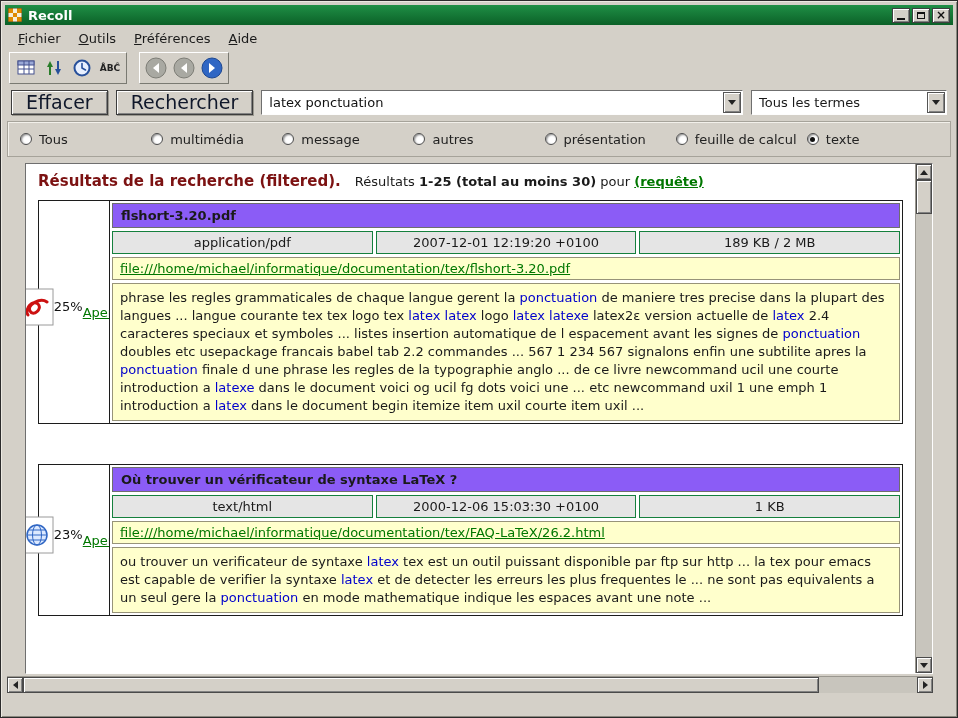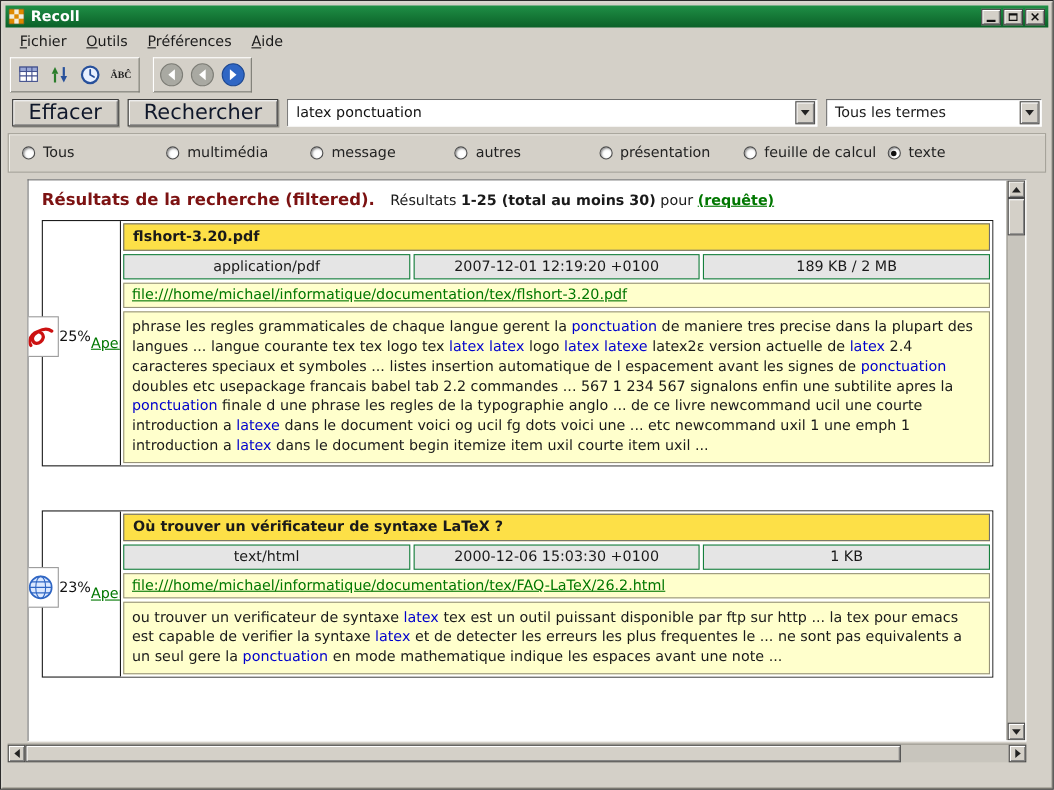--- a/index.html
+++ b/index.html
@@ -35,21 +35,21 @@
   .glyph-max{display:block;width:8px;height:7px;border:1px solid #111;border-top-width:2px;}
   .glyph-close{font-size:12px;font-weight:bold;color:#111;line-height:1;}
   
   .menubar{height:26px;flex:0 0 26px;display:flex;align-items:center;padding:0 4px;}
   .menu-item{padding:3px 9px;cursor:default;}
   .menu-item u{text-decoration:underline;}
   
   .toolbar{height:34px;flex:0 0 34px;display:flex;align-items:center;gap:12px;padding:0 4px;}
   .tool-group{
     display:flex;align-items:center;gap:2px;padding:2px 3px;
-    border:1px solid;border-color:#ffffff #7a7a72 #7a7a72 #ffffff;font-family:Liberation Serif, serif;
+    border:1px solid;border-color:#ffffff #7a7a72 #7a7a72 #ffffff;
   }
   .tool-btn{
     width:26px;height:26px;background:transparent;border:1px solid transparent;
     display:flex;align-items:center;justify-content:center;cursor:default;
   }
   .spell-label{font-size:9px;font-weight:bold;letter-spacing:0;color:#222;}
   
   .search-row{height:34px;flex:0 0 34px;display:flex;align-items:center;gap:8px;padding:0 6px;}
   .push-btn{
     height:25px;padding:0 14px;
@@ -114,21 +114,21 @@
   .result-left{
     width:70px;flex:0 0 70px;display:flex;flex-direction:row;
     align-items:center;justify-content:center;padding:8px 2px;
   }
   .doc-icon{margin-bottom:8px;}
   .pct{margin-bottom:12px;color:#111;}
   .result-table{
     flex:1;display:flex;flex-direction:column;gap:3px;padding:2px;background:#fff;
     border-left:1px solid #1c1c1c;
   }
-  .r-title{background:#fde047;border:1px solid #6e6e6e;padding:4px 8px;font-weight:bold;}
+  .r-title{background:#8b5cf6;border:1px solid #6e6e6e;padding:4px 8px;font-weight:bold;}
   .r-meta{display:flex;gap:3px;}
   .r-cell{flex:1;background:#e5e5e5;border:1px solid #15803d;text-align:center;padding:3px 4px;}
   .r-url{background:#ffffcc;border:1px solid #979379;padding:3px 7px;white-space:nowrap;overflow:hidden;}
   .r-snippet{background:#ffffcc;border:1px solid #979379;padding:5px 7px;line-height:18px;}
   .hl{color:#0000cc;}
   
   .v-scrollbar{
     width:17px;flex:0 0 17px;background:#c8c5bd;
     border-left:1px solid #9a978f;
     display:flex;flex-direction:column;

